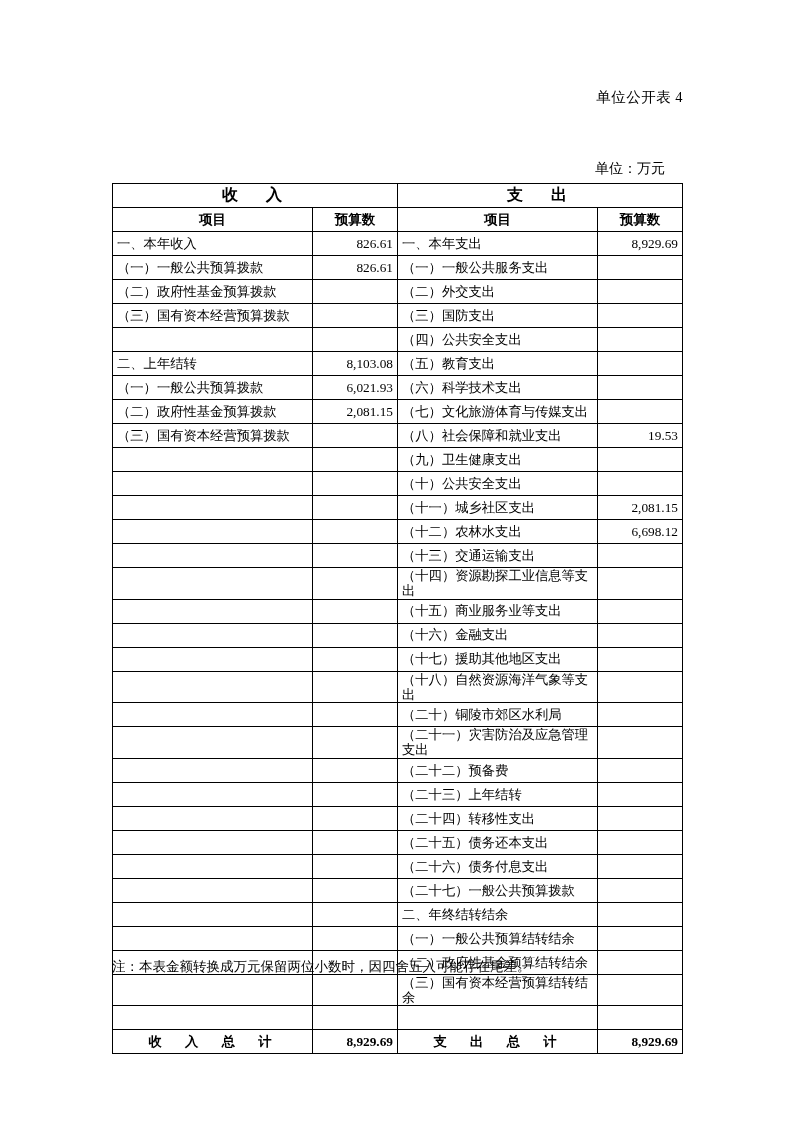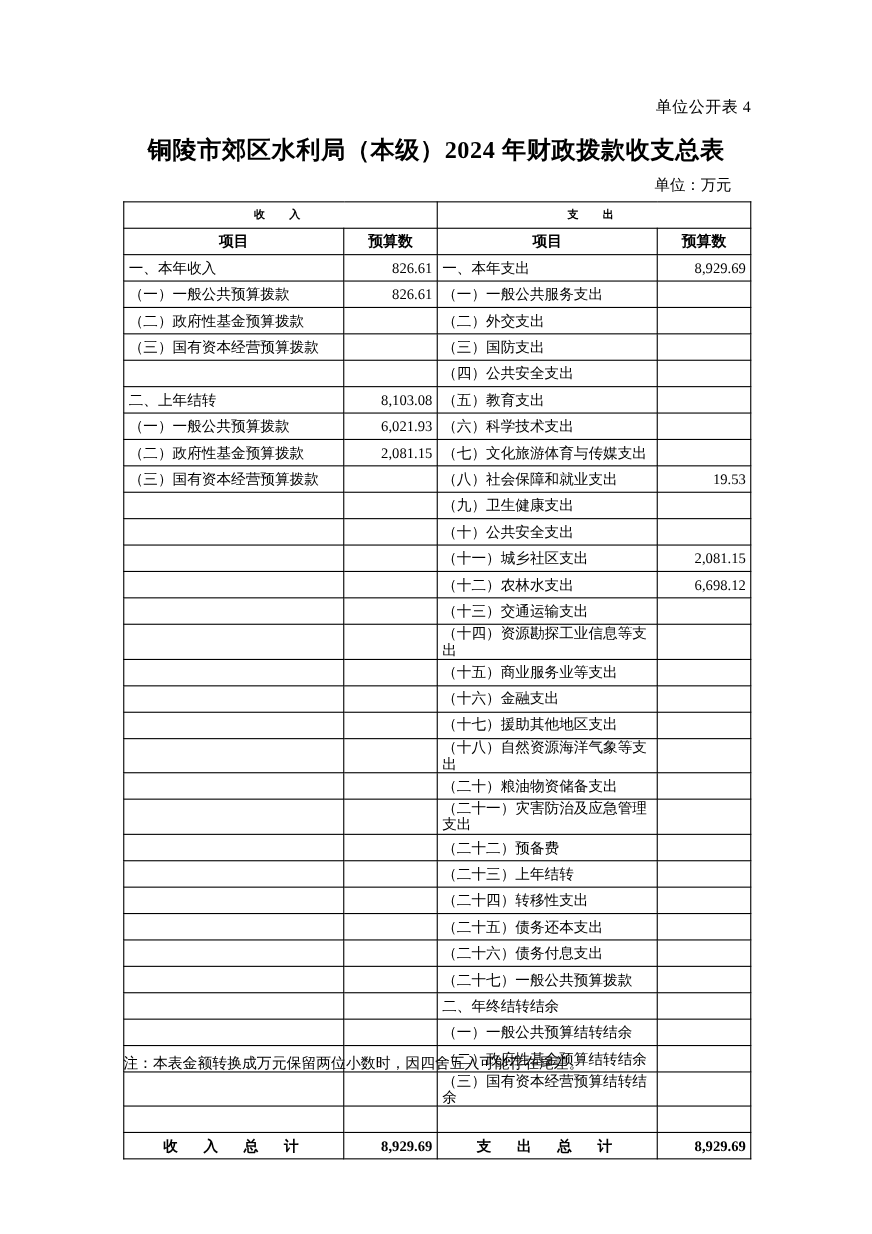--- a/index.html
+++ b/index.html
@@ -64,21 +64,21 @@
   }
   .col-a { width: 200px; }
   .col-b { width: 85px; }
   .col-c { width: 200px; }
   .col-d { width: 85px; }
 
   .hdr-group {
     text-align: center;
     font-weight: bold;
     letter-spacing: 6px;
-    font-size: 10px;
+    font-size: 16px;
     height: 25px;
   }
   .hdr-col {
     text-align: center;
     font-weight: bold;
     font-size: 13.5px;
     height: 24px;
   }
   .num {
     text-align: right;
@@ -103,21 +103,20 @@
     font-size: 13.5px;
   }
 </style>
 </head>
 <body>
 
 <div class="page">
 
   <div class="form-code">单位公开表 4</div>
 
-  <div class="doc-title">铜陵市郊区水利局（本级）2024 年财政拨款收支总表</div>
 
   <div class="unit-note">单位：万元</div>
 
   <table class="main">
     <colgroup>
       <col class="col-a">
         <col class="col-b">
         <col class="col-c">
         <col class="col-d">
     </colgroup>
@@ -244,21 +243,21 @@
         </tr>
         <tr>
           <td class="lvl1"></td>
           <td class="num"></td>
           <td class="lvl1">（十八）自然资源海洋气象等支出</td>
           <td class="num"></td>
         </tr>
         <tr>
           <td class="lvl1"></td>
           <td class="num"></td>
-          <td class="lvl1">（二十）粮油物资储备支出</td>
+          <td class="lvl1">（二十）铜陵市郊区水利局</td>
           <td class="num"></td>
         </tr>
         <tr>
           <td class="lvl1"></td>
           <td class="num"></td>
           <td class="lvl1">（二十一）灾害防治及应急管理支出</td>
           <td class="num"></td>
         </tr>
         <tr>
           <td class="lvl1"></td>

